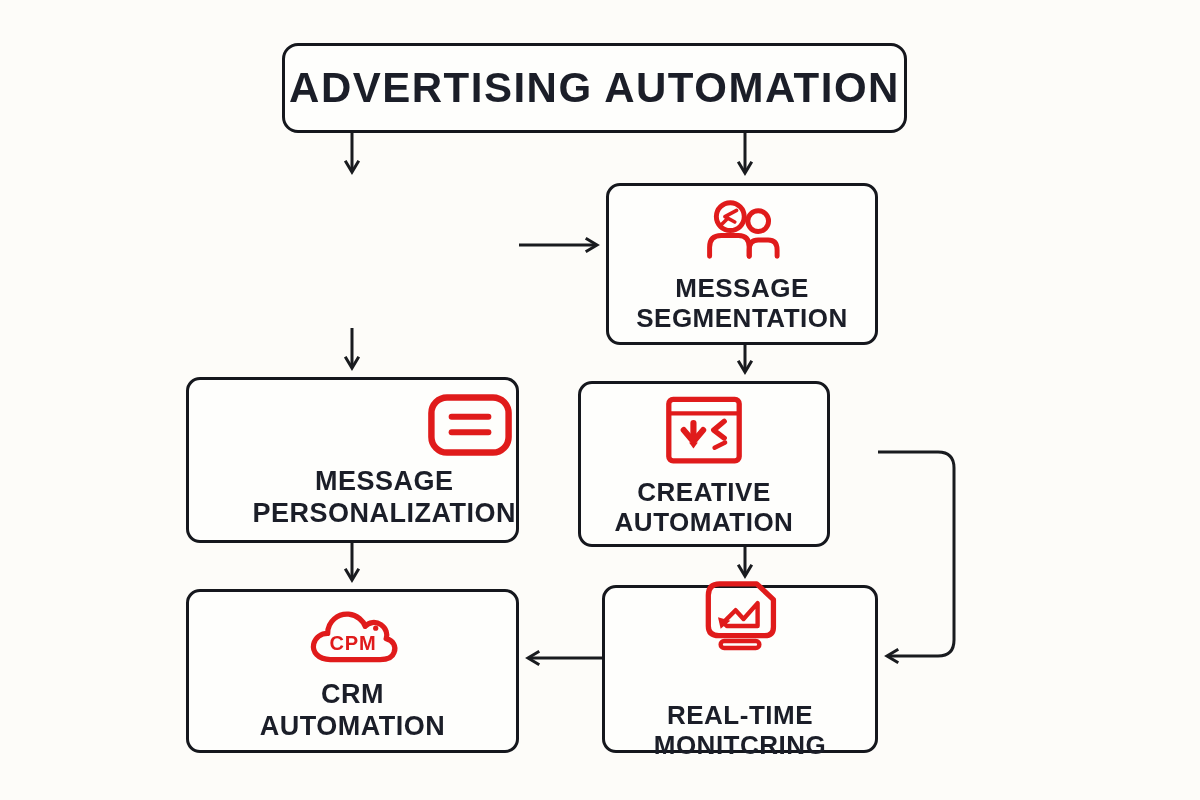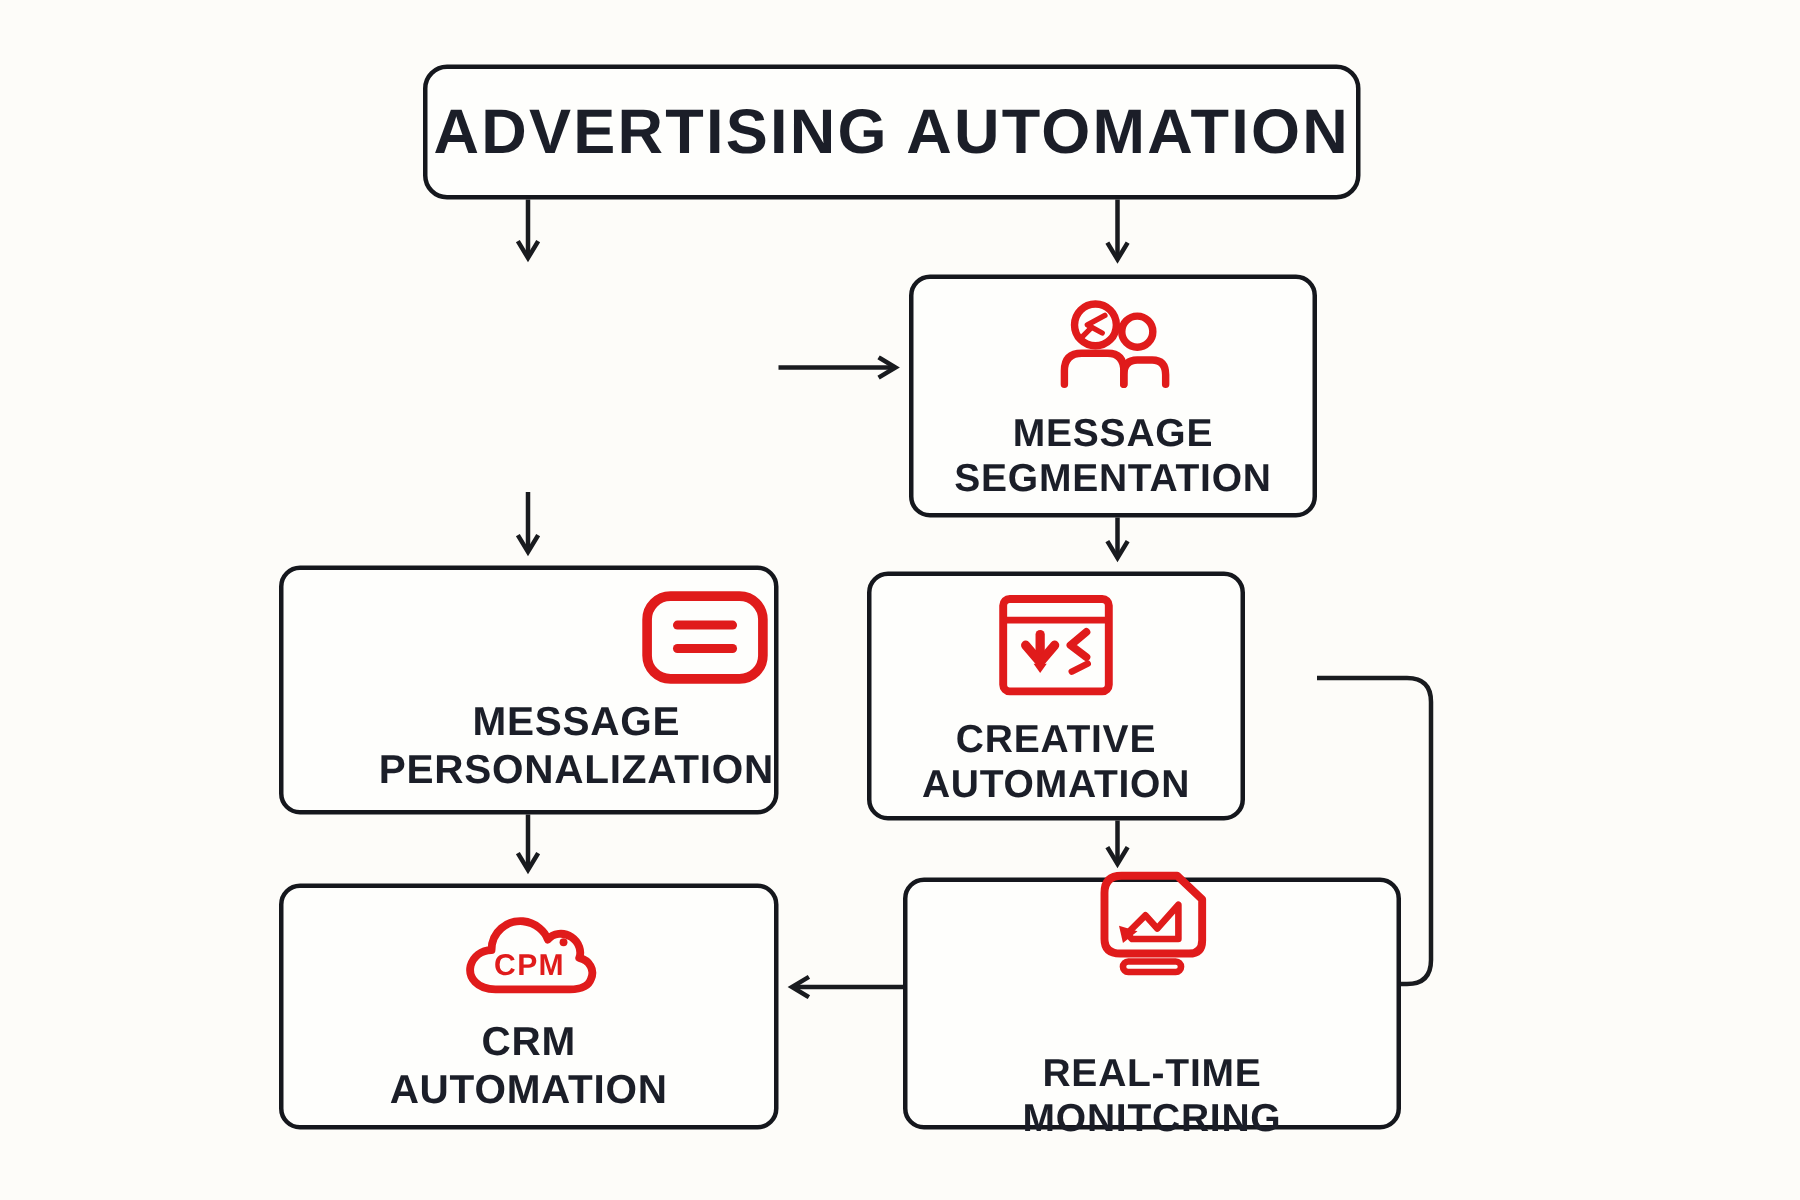--- a/index.html
+++ b/index.html
@@ -37,21 +37,21 @@
   .cloud-text{
     font-family:"Liberation Sans","DejaVu Sans",sans-serif;
     font-weight:700;font-size:23px;letter-spacing:1px;fill:var(--accent);
   }
   
   #node-goal      {left:186px;top:182px;width:333px;height:146px;}
   #node-audience  {left:606px;top:183px;width:272px;height:162px;}
   #node-message   {left:186px;top:377px;width:333px;height:166px;align-items:flex-end;}
   #node-creative  {left:578px;top:381px;width:252px;height:166px;}
   #node-crm       {left:186px;top:589px;width:333px;height:164px;}
-  #node-realtime  {left:602px;top:585px;width:332px;height:168px;gap:33px;}
+  #node-realtime  {left:602px;top:585px;width:276px;height:168px;gap:33px;}
   #node-title     {left:282px;top:43px;width:625px;height:90px;}
 </style>
 </head>
 <body>
 
 <div class="canvas">
 
   <svg class="connector-layer" viewBox="0 0 1200 800">
     <defs>
       <marker id="arrow" markerUnits="userSpaceOnUse" markerWidth="18" markerHeight="18" refX="12" refY="9" orient="auto">

